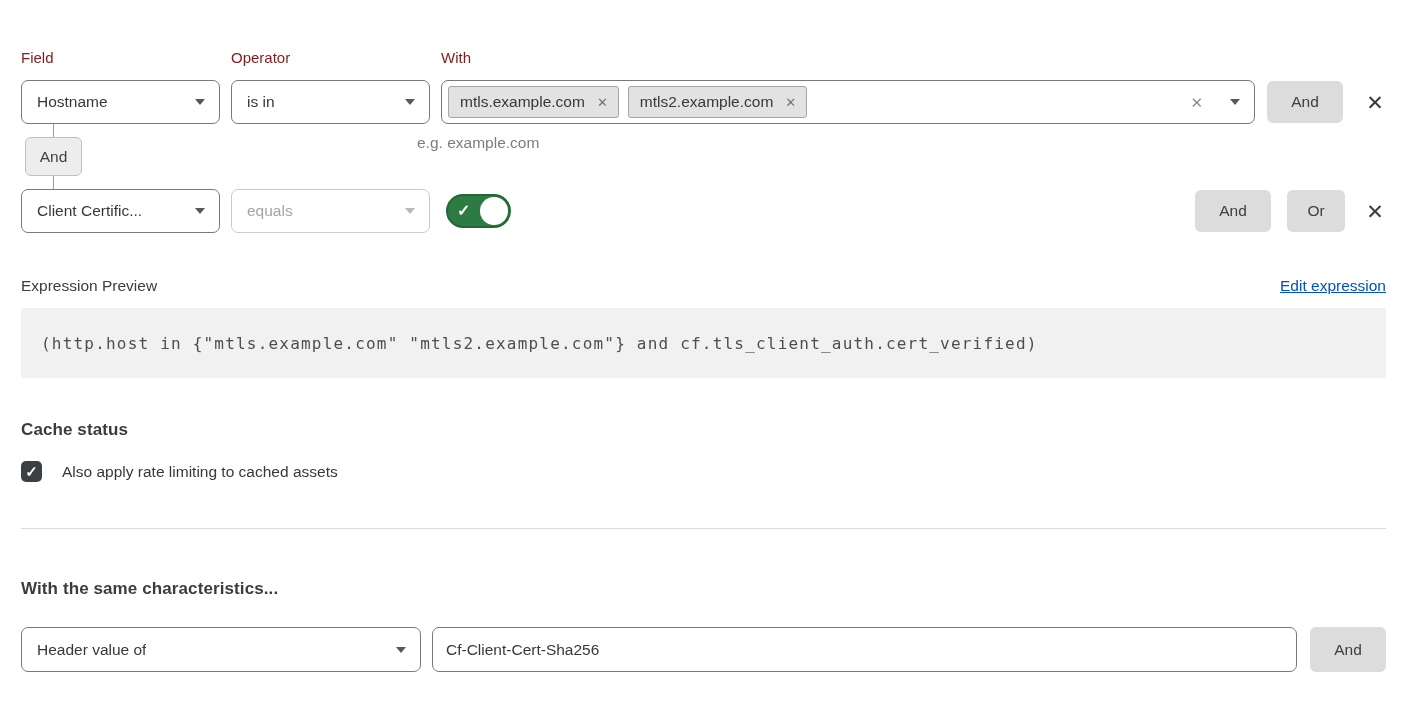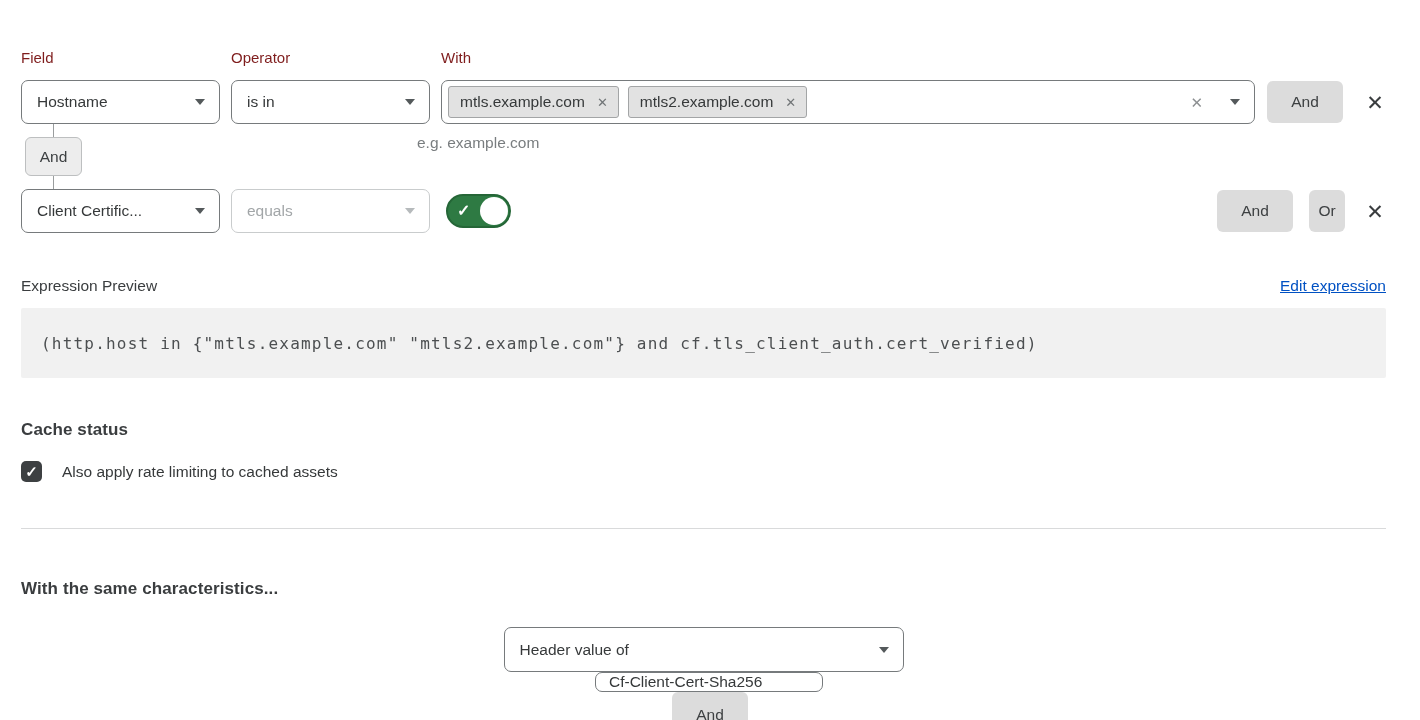--- a/index.html
+++ b/index.html
@@ -60,21 +60,21 @@
   .ms-clear { font-size: 15px; color: #8d9092; cursor: pointer; line-height: 1; }
 
   
   .btn {
     height: 42px; border: none; border-radius: 6px; background: #dcdcdc;
     color: #3d4042; font-size: 15.5px; font-family: inherit;
     display: inline-flex; align-items: center; justify-content: center;
     cursor: pointer; flex: none;
   }
   .btn-and { width: 76px; }
-  .btn-or  { width: 36px; }
+  .btn-or  { width: 58px; }
   .row-and { margin-left: 12px; }
 
   .close-x {
     width: 22px; flex: none; margin-left: 21px; text-align: center;
     font-size: 21px; color: #3a3d3f; cursor: pointer; line-height: 1;
     font-weight: 400;
   }
 
   
   .connector-zone { position: relative; height: 65px; }
@@ -123,21 +123,21 @@
   .checkbox {
     width: 21px; height: 21px; flex: none; background: #3d4042; border-radius: 5px;
     color: #fff; font-size: 15px; font-weight: 700;
     display: flex; align-items: center; justify-content: center;
   }
   .checkbox-label { margin-left: 20px; font-size: 15.5px; color: #36393a; }
 
   .divider { border: none; border-top: 1px solid #d9dadb; margin: 46px 0 0 0; }
 
   .char-title { margin-top: 49px; }
-  .char-row { display: flex; align-items: center; margin-top: 28px; height: 45px; flex-direction: column; }
+  .char-row { display: flex; align-items: center; margin-top: 28px; height: 45px; }
   .select.wide { width: 400px; height: 45px; }
   .text-input {
     flex: 1 1 auto; height: 45px; margin-left: 11px;
     border: 1px solid #767a7c; border-radius: 7px;
     padding: 0 13px; font-size: 15.5px; color: #36393a;
     font-family: inherit; background: #fff; outline: none;
   }
   .char-row .btn-and { margin-left: 13px; height: 45px; }
 </style>
 </head>

